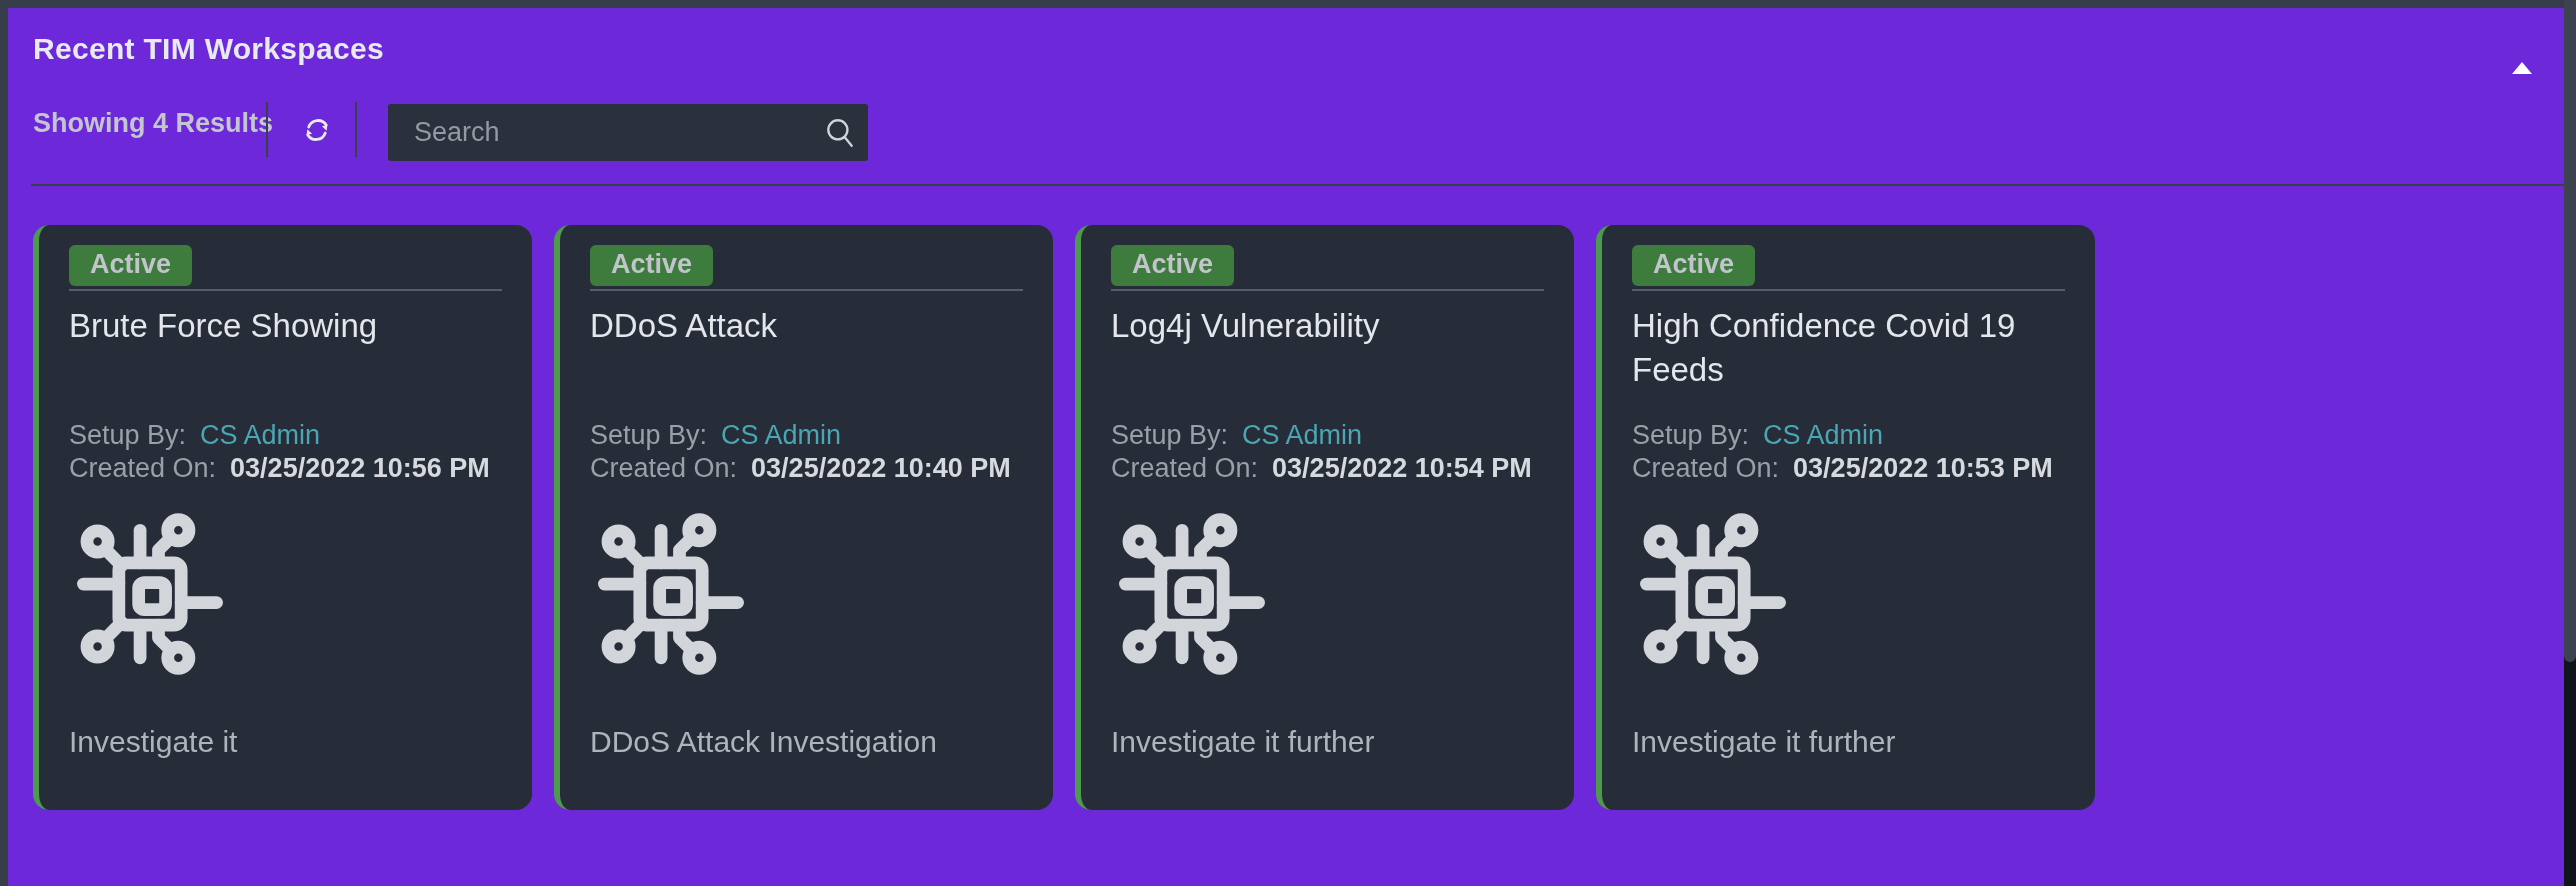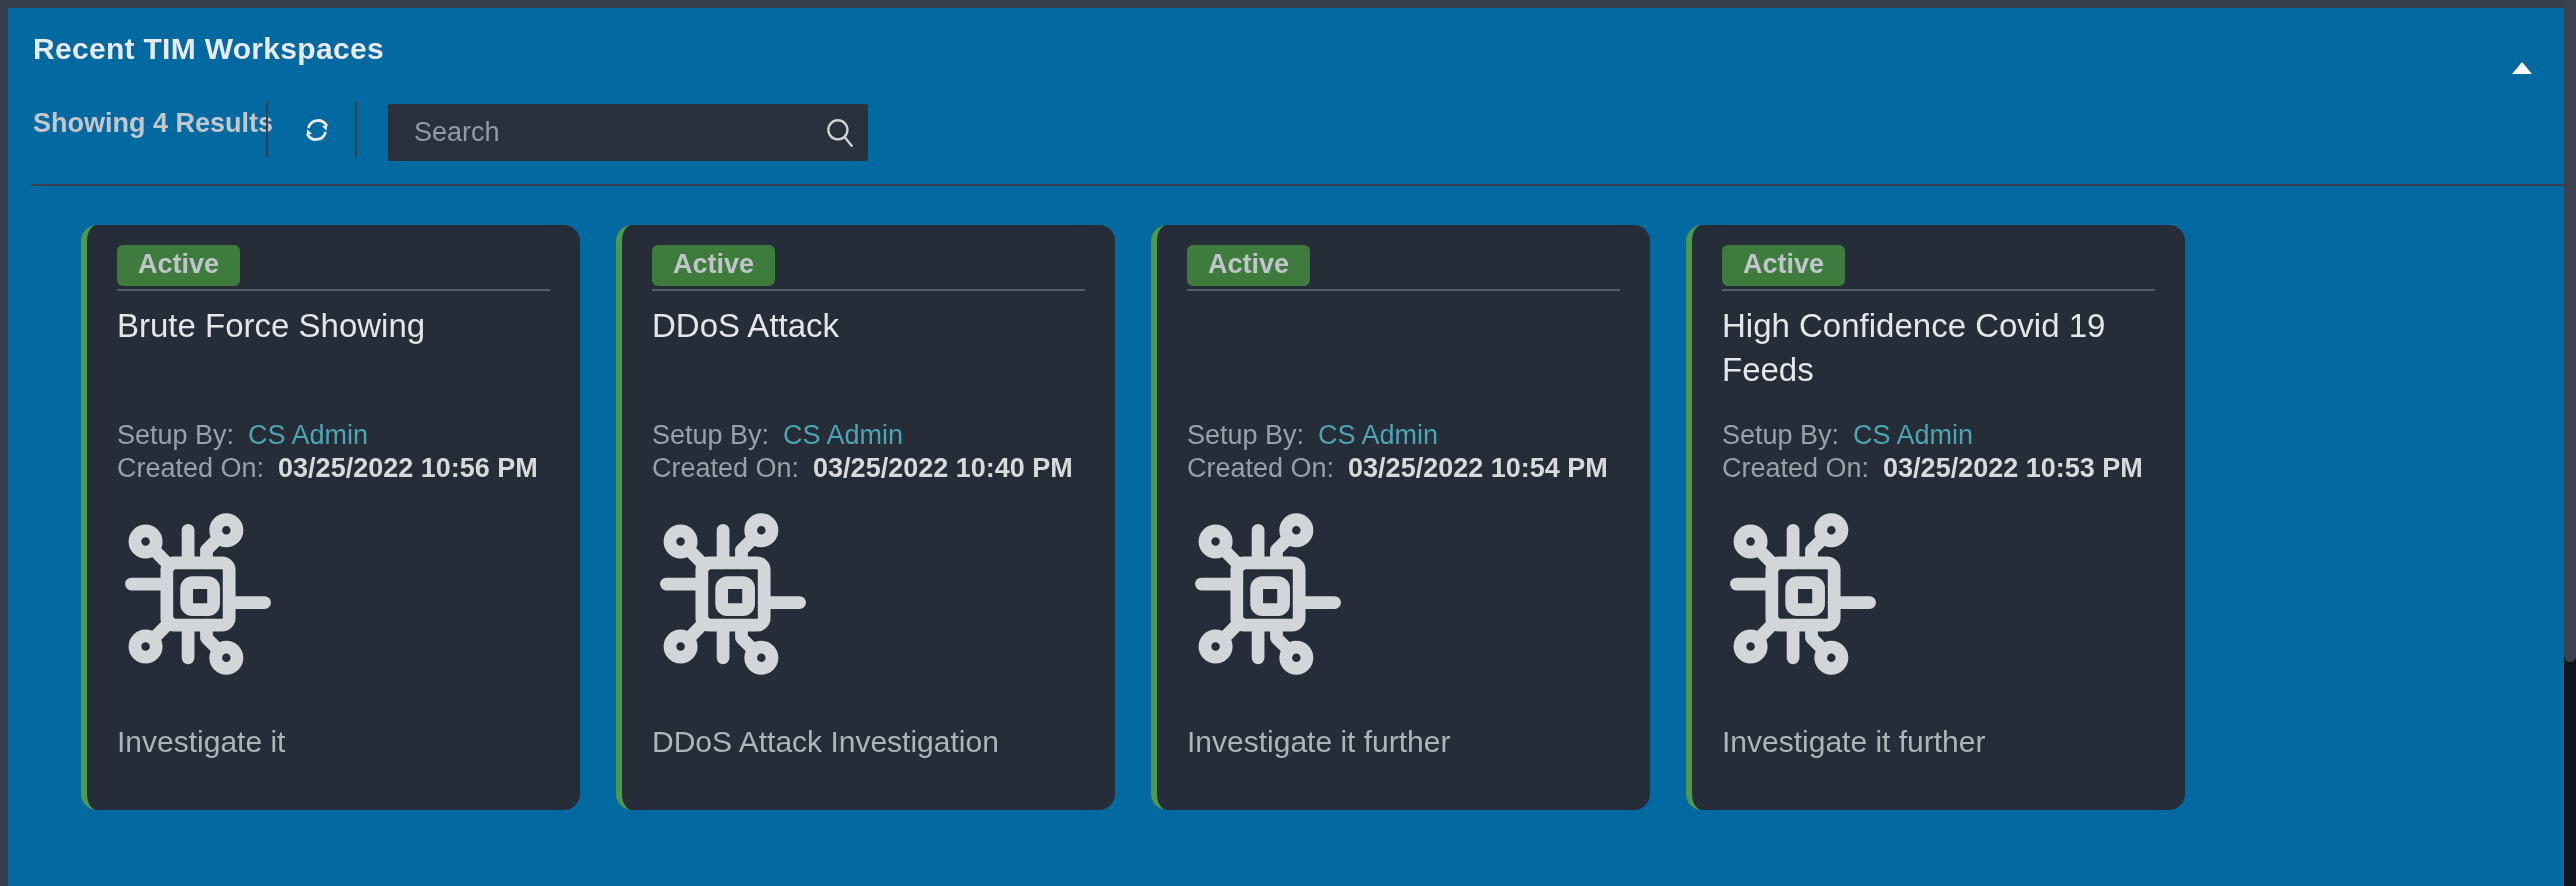--- a/index.html
+++ b/index.html
@@ -1,20 +1,20 @@
 <!DOCTYPE html>
 <html><head>
 <meta charset="utf-8">
 <style>
   * { margin:0; padding:0; box-sizing:border-box; }
   html,body { width:2576px; height:887px; overflow:hidden;
     font-family:"Liberation Sans", sans-serif; background:#363d49; }
 
   .panel { position:absolute; left:8px; top:8px; width:2556px; height:879px;
-    background:#0369a1; }
+    background:#6d28d9; }
 
   
   .page-title { position:absolute; left:25px; top:24px; font-size:30px; font-weight:600;
     letter-spacing:0.3px; color:#e7eaee; }
   .collapse-btn { position:absolute; right:28px; top:36px; width:28px; height:20px;
     background:none; border:none; cursor:pointer; }
   .chevron-up { width:0; height:0; margin:0 auto;
     border-left:10px solid transparent; border-right:10px solid transparent;
     border-bottom:12px solid #ffffff; }
 
@@ -32,21 +32,21 @@
     padding:0 20px 0 26px; font-family:"Liberation Sans", sans-serif;
     font-size:27px; color:#d6dade; }
   .search-input::placeholder { color:#949aa3; opacity:1; }
   .search-icon-wrap { width:57px; height:100%; display:flex; align-items:center;
     justify-content:center; cursor:pointer; background:none; border:none; }
 
   .header-divider { position:absolute; left:23px; right:0; top:176px; height:2px;
     background:#39404c; }
 
   
-  .cards-row { position:absolute; left:25px; top:217px; display:flex; gap:36px;margin-left:48px; }
+  .cards-row { position:absolute; left:25px; top:217px; display:flex; gap:22px; }
   .card { position:relative; width:499px; height:585px; background:#272d38;
     border-left:6px solid #4e9a4c; border-radius:16px; cursor:pointer; }
 
   .status-badge { display:inline-block; margin:20px 0 0 30px; padding:4px 21px 6px;
     background:#3e7c3d; border-radius:6px; font-size:27px; font-weight:700; color:#c1c5cb; }
   .badge-rule { margin:3px 30px 0 30px; border:none; border-top:2px solid #575d66; }
   .card-title { margin:13px 30px 0 30px; min-height:89px; font-size:33px; line-height:44px;
     font-weight:500; color:#e3e6ea; }
 
   .card-meta { position:absolute; left:30px; top:194px; font-size:27px; line-height:33px; }
@@ -153,20 +153,21 @@
       </div>
       <svg class="chip-icon" width="170" height="170" viewBox="0 0 120 120">
           <use href="#chip"></use>
         </svg>
       <div class="card-desc">DDoS Attack Investigation</div>
     </article>
 
     <article class="card">
       <span class="status-badge">Active</span>
       <hr class="badge-rule">
+      <h2 class="card-title">Log4j Vulnerability</h2>
       <div class="card-meta">
         <div><span class="meta-label">Setup By:</span><span class="meta-value-link">CS Admin</span></div>
         <div><span class="meta-label">Created On:</span><span class="meta-value">03/25/2022 10:54 PM</span></div>
       </div>
       <svg class="chip-icon" width="170" height="170" viewBox="0 0 120 120">
           <use href="#chip"></use>
         </svg>
       <div class="card-desc">Investigate it further</div>
     </article>
 

